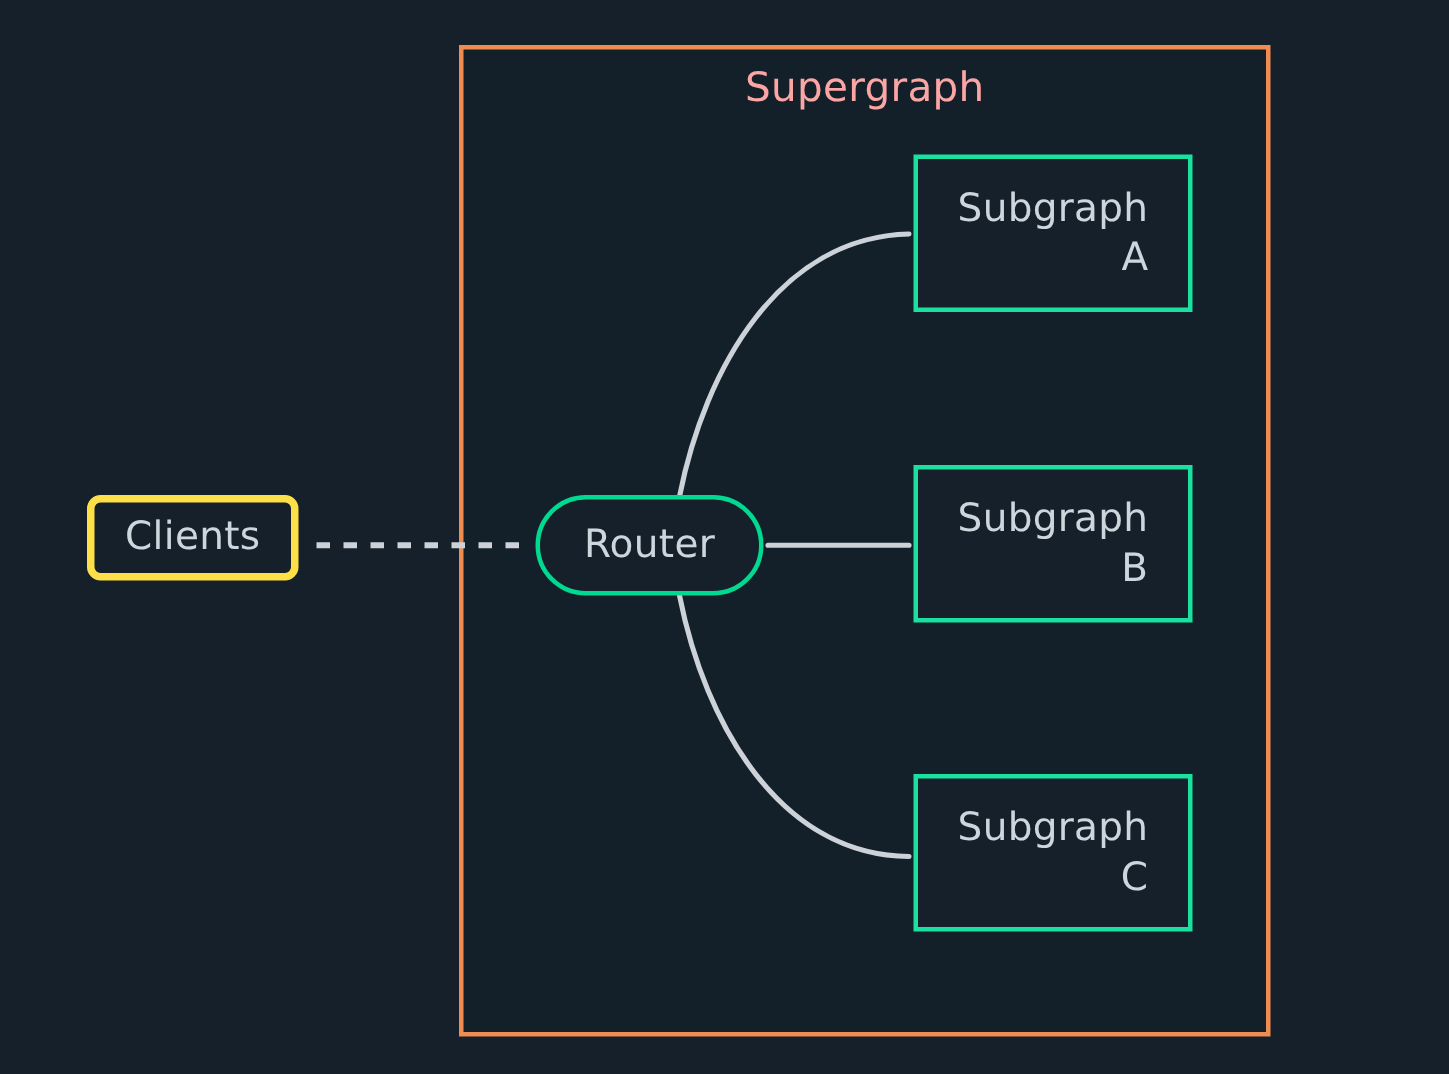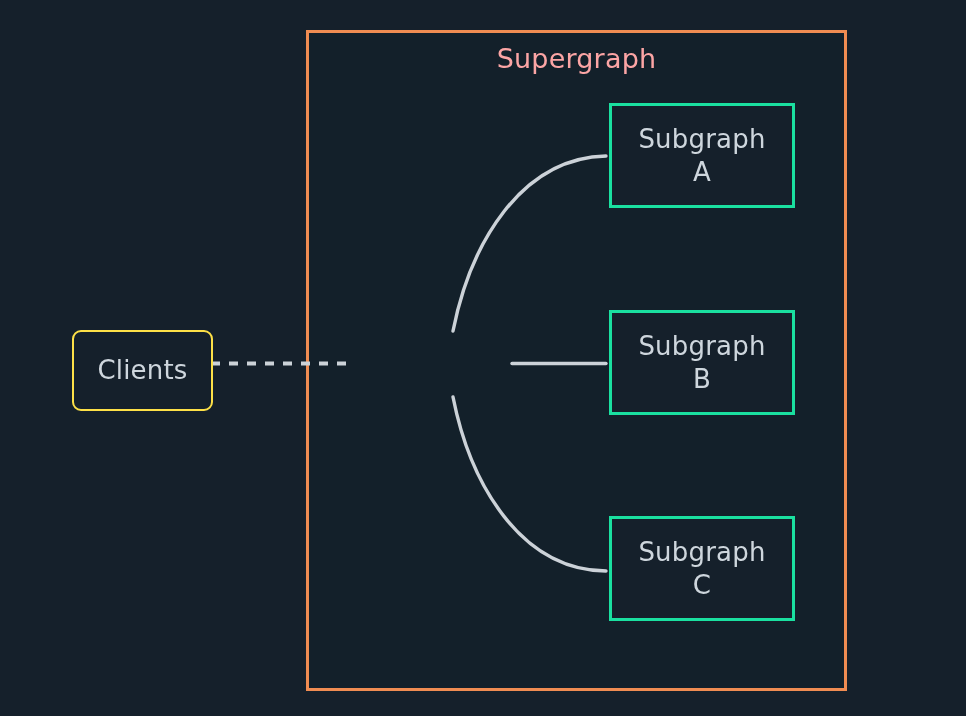--- a/index.html
+++ b/index.html
@@ -48,37 +48,37 @@
     white-space: nowrap;
   }
 
   
   .node {
     position: absolute;
     box-sizing: border-box;
     display: flex;
     align-items: center;
     justify-content: center;
-    text-align: center;
+    text-align: right;
     color: #ced6dd;
     background: #15202b;
   }
   .node-label {
     font-size: 26px;
     line-height: 33px;
     letter-spacing: .2px;
   }
 
   
   .node-clients {
-    left: 72px;
+    left: 58px;
     top: 330px;
     width: 141px;
-    height: 81px;
-    border: 2px solid #fde047;
+    height: 57px;
+    border: 5px solid #fde047;
     border-radius: 9px;
   }
 
   
   .node-router {
     left: 357px;
     top: 330px;
     width: 152px;
     height: 67px;
     border: 3px solid #00d98f;
@@ -117,20 +117,23 @@
 
     <line x1="512" y1="363.5" x2="606" y2="363.5" stroke="#ccd2d8" stroke-width="3.4" stroke-linecap="round"></line>
 
     <path d="M 453 397 C 470 483 520 570 606 571" fill="none" stroke="#ccd2d8" stroke-width="3.4" stroke-linecap="round"></path>
   </svg>
 
   <div class="node node-clients">
     <span class="node-label">Clients</span>
   </div>
 
+  <div class="node node-router">
+    <span class="node-label">Router</span>
+  </div>
 
   <div class="node node-subgraph node-sub-a">
     <span class="node-label">Subgraph
 A</span>
   </div>
 
   <div class="node node-subgraph node-sub-b">
     <span class="node-label">Subgraph
 B</span>
   </div>

